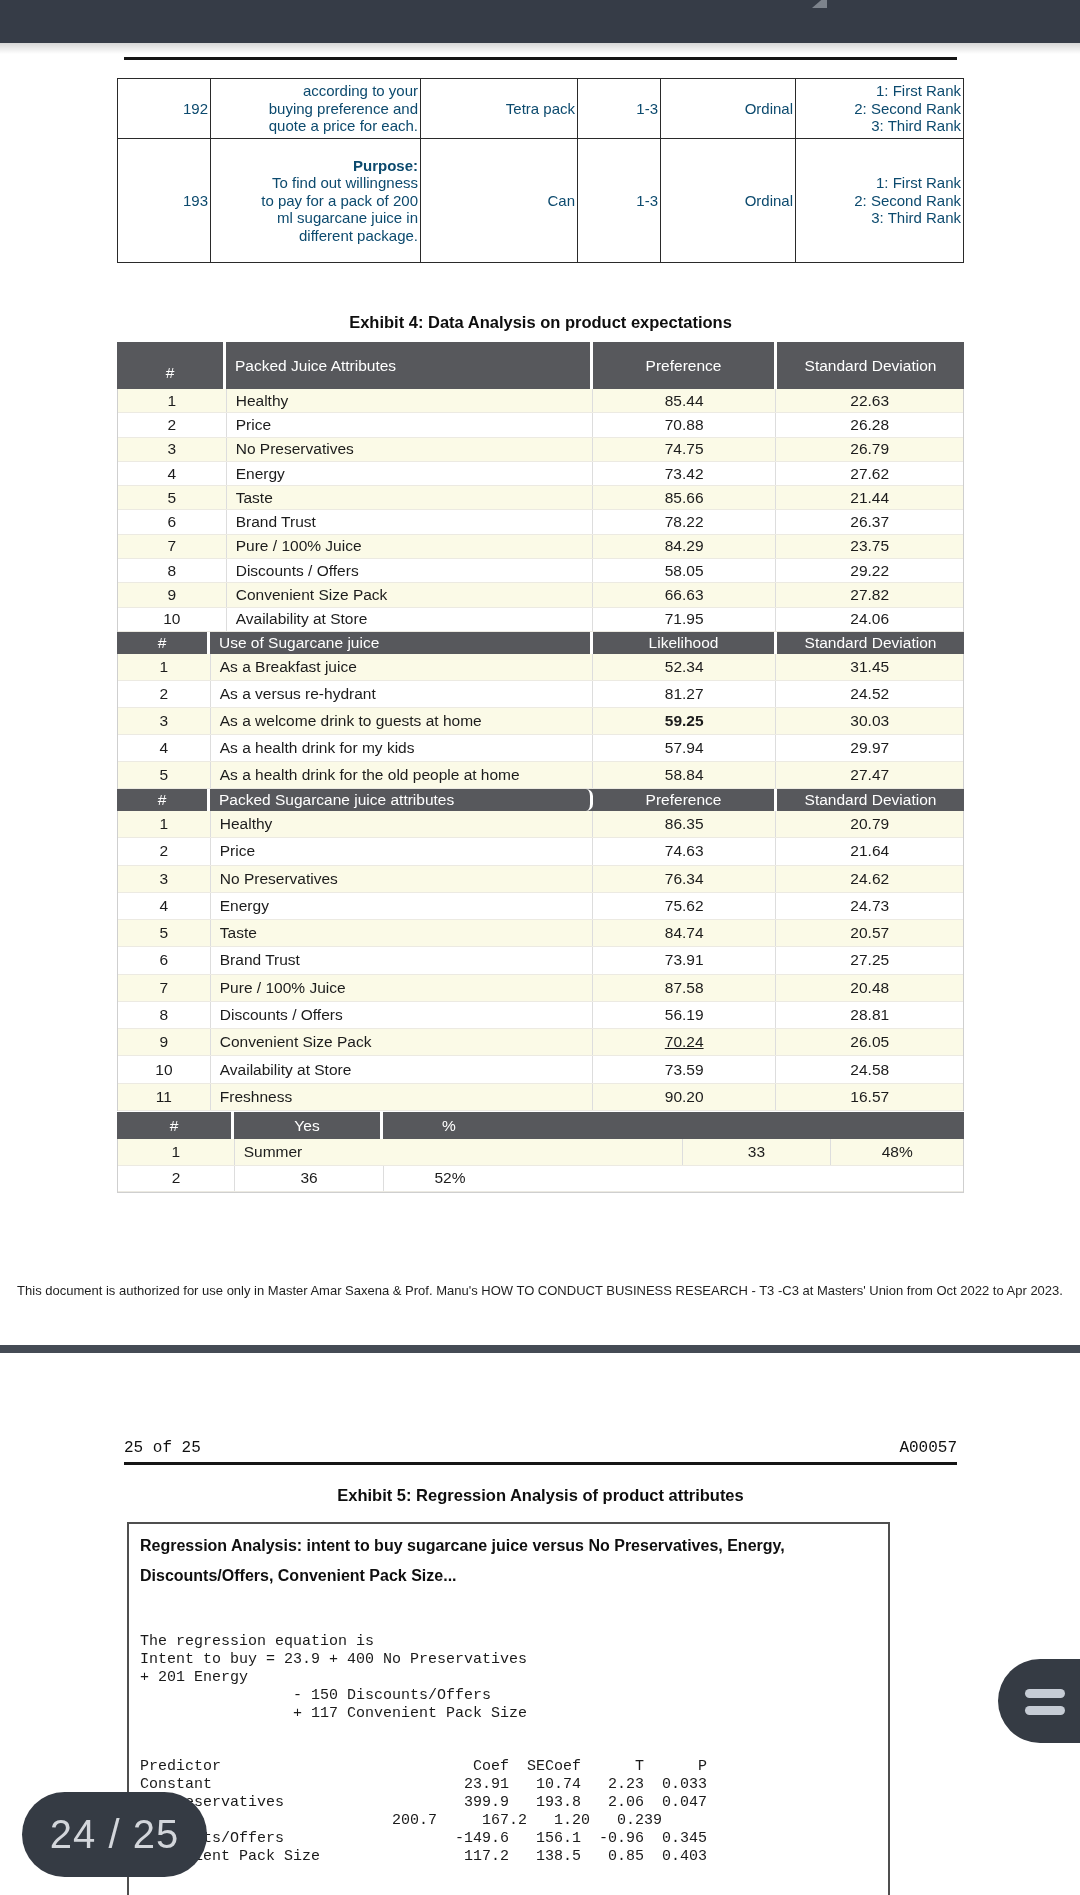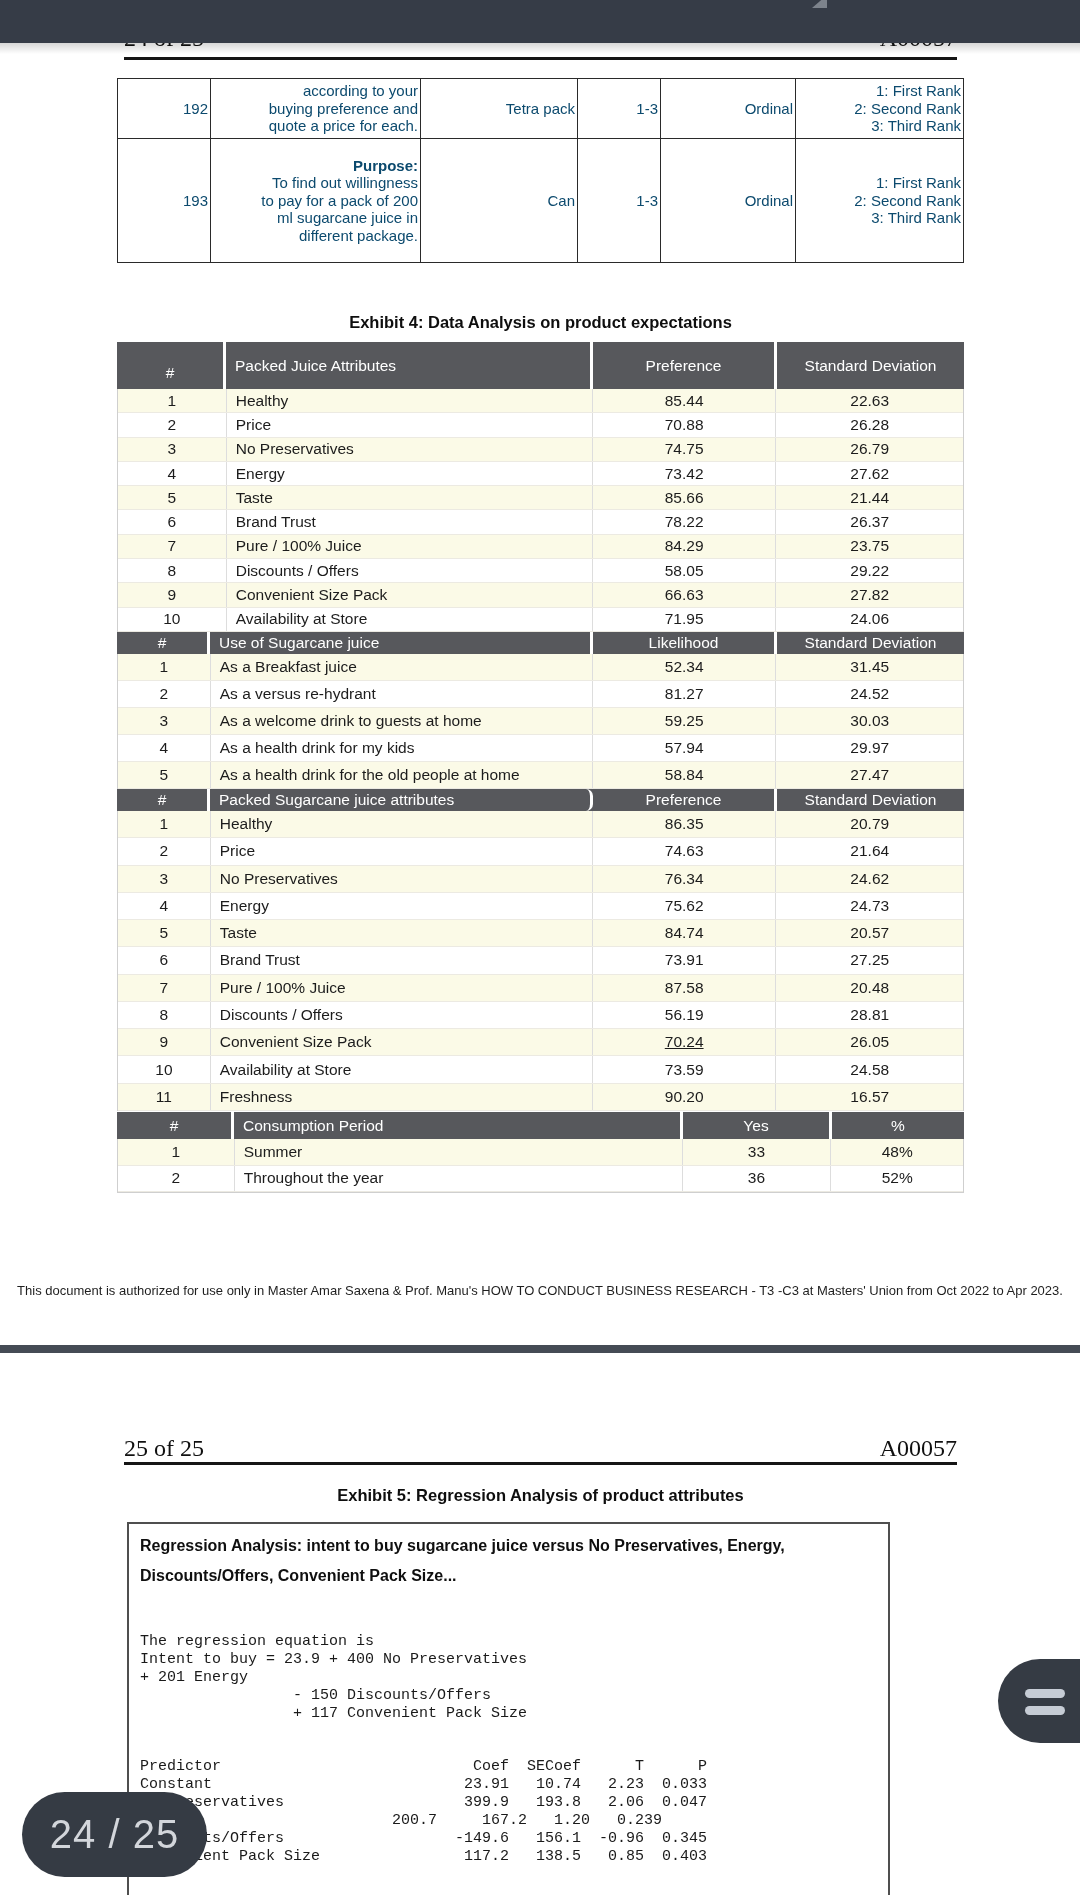--- a/index.html
+++ b/index.html
@@ -15,21 +15,21 @@
   .page-sep{position:absolute;left:0;top:1345px;width:1080px;height:8px;background:#454b55;z-index:4;}
   .page-badge{position:absolute;left:22px;top:1792px;width:185px;height:85px;border-radius:42.5px;
               background:#353b44;color:#d3d6db;font-size:40px;letter-spacing:1px;
               display:flex;align-items:center;justify-content:center;z-index:10;}
   .menu-btn{position:absolute;left:998px;top:1659px;width:130px;height:84px;border-radius:42px;
             background:#353b44;z-index:10;border:none;padding:0;cursor:pointer;}
   .menu-bar{position:absolute;left:27px;width:40px;height:9px;border-radius:4.5px;background:#c6ccd5;}
   .menu-bar.b1{top:30px;} .menu-bar.b2{top:47px;}
 
   
-  .ph{position:absolute;font-family:Liberation Serif, serif;font-size:24px;color:#101010;z-index:1;line-height:22px;}
+  .ph{position:absolute;font-family:Liberation Mono, monospace;font-size:16px;color:#101010;z-index:1;line-height:22px;}
   .ph-l24{left:124px;top:27px;} .ph-r24{right:123px;top:27px;}
   .ph-l25{left:124px;top:1437px;} .ph-r25{right:123px;top:1437px;}
   .hrule{position:absolute;left:124px;width:833px;height:2.5px;background:#151515;}
   .rule24{top:57px;} .rule25{top:1462px;}
 
   .exh{position:absolute;left:124px;width:833px;text-align:center;font-weight:bold;
        font-size:16.5px;color:#0e0e0e;}
   .exh4{top:313px;} .exh5{top:1486px;}
 
   
@@ -208,21 +208,21 @@
         </div>
         <div class="tb-row row-white">
           <div class="tb-cell c-center" style="width: 93px;">2</div>
           <div class="tb-cell c-label" style="width: 383px;">As a versus re-hydrant</div>
           <div class="tb-cell c-center" style="width: 184px;">81.27</div>
           <div class="tb-cell c-center" style="width: 187px;">24.52</div>
         </div>
         <div class="tb-row row-cream">
           <div class="tb-cell c-center" style="width: 93px;">3</div>
           <div class="tb-cell c-label" style="width: 383px;">As a welcome drink to guests at home</div>
-          <div class="tb-cell c-center" style="width: 184px;">59.25</div>
+          <div class="tb-cell c-center" style="width: 184px; font-weight: bold;">59.25</div>
           <div class="tb-cell c-center" style="width: 187px;">30.03</div>
         </div>
         <div class="tb-row row-white">
           <div class="tb-cell c-center" style="width: 93px;">4</div>
           <div class="tb-cell c-label" style="width: 383px;">As a health drink for my kids</div>
           <div class="tb-cell c-center" style="width: 184px;">57.94</div>
           <div class="tb-cell c-center" style="width: 187px;">29.97</div>
         </div>
         <div class="tb-row row-cream">
           <div class="tb-cell c-center" style="width: 93px;">5</div>
@@ -300,34 +300,32 @@
         </div>
         <div class="tb-row row-cream">
           <div class="tb-cell c-center" style="width: 93px;">11</div>
           <div class="tb-cell c-label" style="width: 383px;">Freshness</div>
           <div class="tb-cell c-center" style="width: 184px;">90.20</div>
           <div class="tb-cell c-center" style="width: 187px;">16.57</div>
         </div>
       </div>
       <div class="tb-head" style="top: 1112px; height: 27px;">
         <div class="tb-hcell tb-hash c-center" style="width: 117px;">#</div>
-        <div class="tb-hcell c-label" style="width: 449px;">Consumption Period</div>
         <div class="tb-hcell c-center" style="width: 149px;">Yes</div>
         <div class="tb-hcell c-center" style="width: 132px;">%</div>
       </div>
       <div class="tb-rows last" style="top: 1139px; height: 54px;">
         <div class="tb-row row-cream">
           <div class="tb-cell c-center" style="width: 117px;">1</div>
           <div class="tb-cell c-label" style="width: 449px;">Summer</div>
           <div class="tb-cell c-center" style="width: 149px;">33</div>
           <div class="tb-cell c-center" style="width: 132px;">48%</div>
         </div>
         <div class="tb-row row-white">
           <div class="tb-cell c-center" style="width: 117px;">2</div>
-          <div class="tb-cell c-label" style="width: 449px;">Throughout the year</div>
           <div class="tb-cell c-center" style="width: 149px;">36</div>
           <div class="tb-cell c-center" style="width: 132px;">52%</div>
         </div>
       </div>
     </div>
 
   <div class="doc-footer">This document is authorized for use only in Master Amar Saxena &amp; Prof. Manu's HOW TO CONDUCT BUSINESS RESEARCH - T3 -C3 at Masters' Union from Oct 2022 to Apr 2023.</div>
 
   <div class="page-sep"></div>
 

